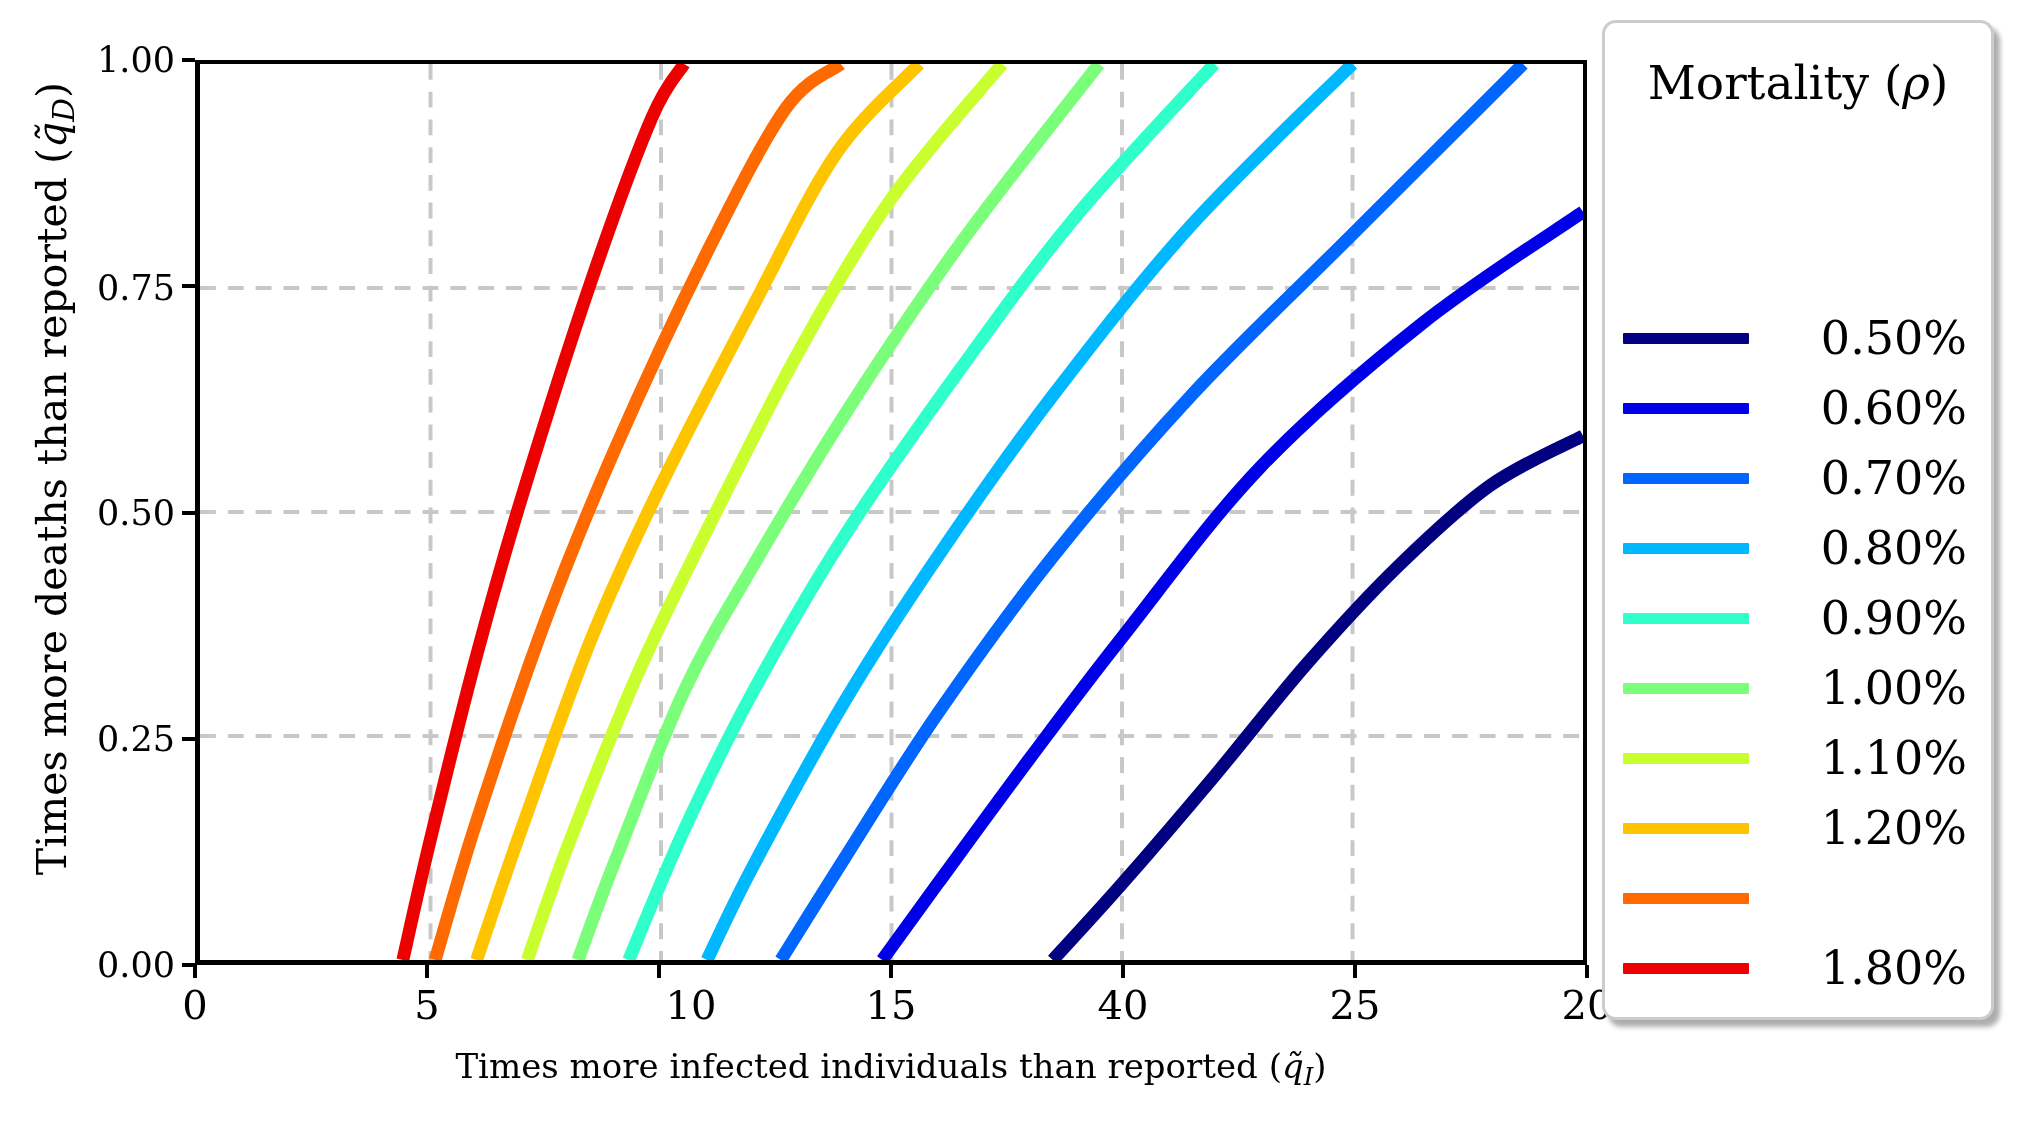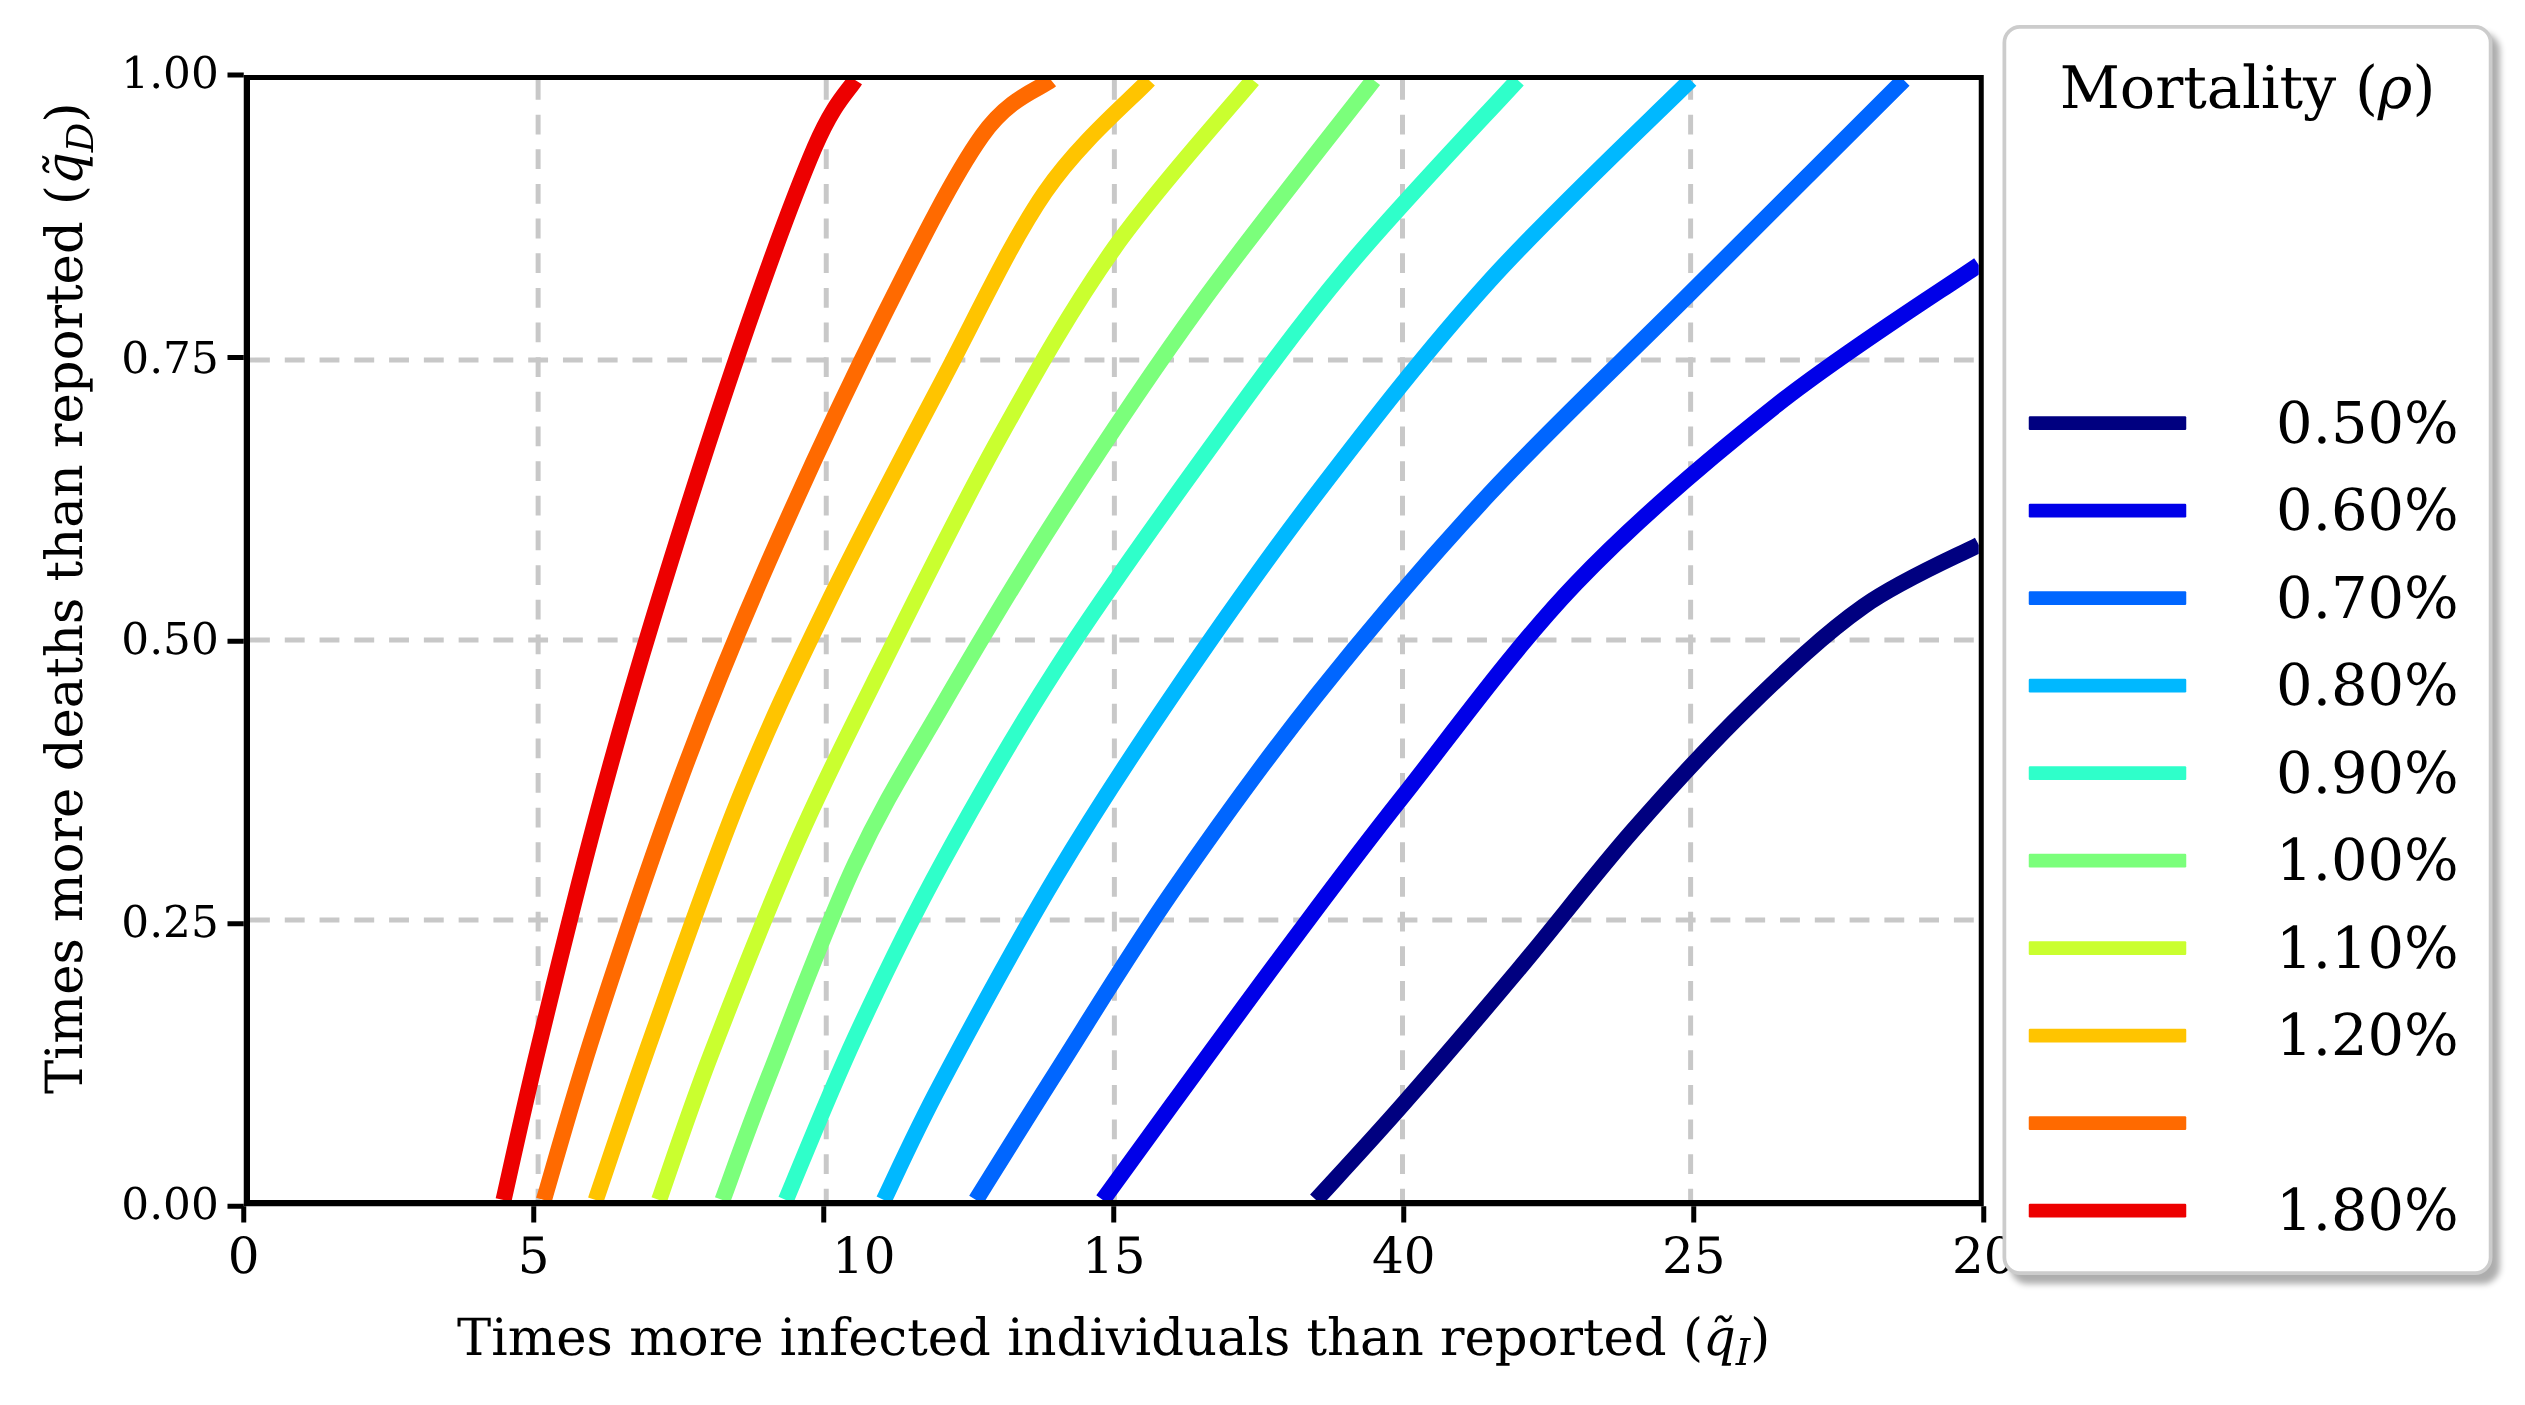--- a/index.html
+++ b/index.html
@@ -27,38 +27,38 @@
   }
   .ytick-label{
     position:absolute;right:1845px;transform:translateY(-50%);
     font-size:35px;color:#000;line-height:1;white-space:nowrap;text-align:right;
     font-family:"DejaVu Serif","Liberation Serif",serif;
   }
 
   
   #xlabel{
     position:absolute;left:195px;width:1392px;top:1046px;text-align:center;
-    font-size:41px;color:#000;white-space:nowrap;
+    font-size:34px;color:#000;white-space:nowrap;
     font-family:"DejaVu Serif","Liberation Serif",serif;
   }
   #ylabel{
     position:absolute;left:-398px;top:452px;width:905px;
     transform:rotate(-90deg);transform-origin:center center;
     text-align:center;font-size:41px;color:#000;white-space:nowrap;
     font-family:"DejaVu Serif","Liberation Serif",serif;
   }
   .mathvar{font-style:italic;}
   .mathsub{font-style:italic;font-size:0.72em;vertical-align:-0.28em;}
 
   
   #legend{
     position:absolute;left:1602px;top:20px;width:392px;height:1000px;
     background:#ffffff;border:3px solid #cccccc;border-radius:14px;
     box-shadow:6px 7px 5px rgba(0,0,0,0.32);
-    box-sizing:border-box;padding:12px 18px 14px 18px;
+    box-sizing:border-box;padding:24px 18px 14px 18px;
     display:flex;flex-direction:column;
   }
   #legend-title{
     text-align:center;font-size:47px;color:#000;line-height:1;
     margin:12px 0 16px 0;white-space:nowrap;
     font-family:"DejaVu Serif","Liberation Serif",serif;
   }
   #legend-items{flex:1;display:flex;flex-direction:column;justify-content:flex-end;}
   .legend-row{display:flex;align-items:center;height:70px;}
   .legend-swatch{width:126px;height:11px;border-radius:1px;flex:none;}

